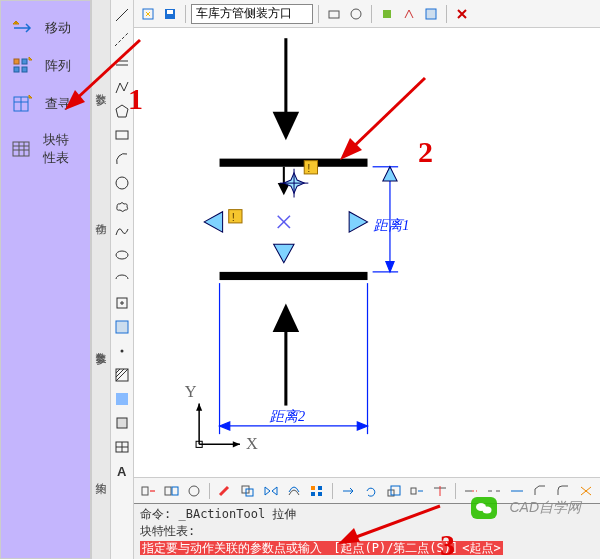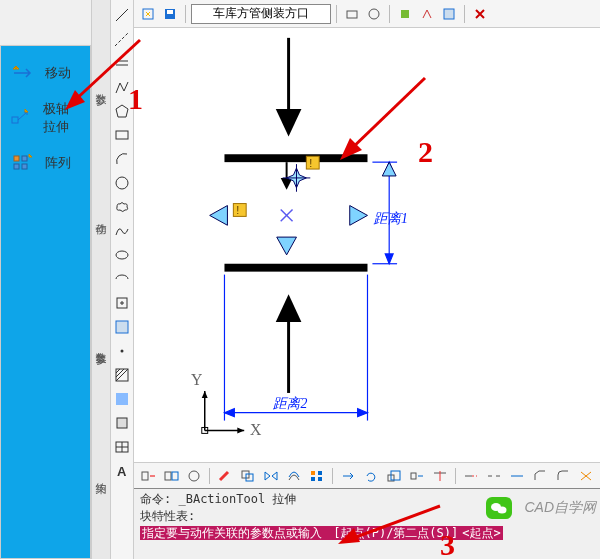--- a/index.html
+++ b/index.html
@@ -1,61 +1,61 @@
 <!DOCTYPE html>
 <html><head>
 <meta charset="utf-8">
 <style>
   * { box-sizing: border-box; margin: 0; padding: 0; }
   body { font-family: "Microsoft YaHei", SimSun, sans-serif; font-size: 12px; background: #f0f0f0; width: 600px; height: 559px; overflow: hidden; position: relative; }
   
   .container { display: flex; height: 100%; }
   
   
-  .action-panel { width: 155px; background: #0ea5e9; border: 1px solid #ccc; padding: 8px 4px; box-shadow: 2px 2px 4px rgba(0,0,0,0.1); margin-top: 45px; }
+  .action-panel { width: 155px; background: #c4b5fd; border: 1px solid #ccc; padding: 8px 4px; box-shadow: 2px 2px 4px rgba(0,0,0,0.1); }
   .action-item { display: flex; align-items: center; padding: 8px 6px; cursor: pointer; }
   .action-icon { width: 24px; height: 22px; margin-right: 10px; display: flex; align-items: center; justify-content: center; }
   .action-label { font-size: 13px; color: #333; }
   
   
   .side-tabs { width: 20px; background: #e8e8e8; border-left: 1px solid #ccc; border-right: 1px solid #ccc; display: flex; flex-direction: column; justify-content: space-around; padding: 20px 0; }
   .side-tab { writing-mode: vertical-rl; text-orientation: upright; font-size: 11px; color: #555; padding: 8px 2px; cursor: pointer; text-align: center; }
   
   
   .draw-toolbar { width: 26px; background: #f5f5f5; border-right: 1px solid #ccc; display: flex; flex-direction: column; align-items: center; padding-top: 4px; gap: 2px; }
   .draw-btn { width: 22px; height: 22px; display: flex; align-items: center; justify-content: center; cursor: pointer; border: 1px solid transparent; }
   
   
   .main-area { flex: 1; display: flex; flex-direction: column; }
   
   
   .top-toolbar { height: 28px; background: #f5f5f5; border-bottom: 1px solid #ccc; display: flex; align-items: center; padding: 0 4px; gap: 2px; }
   .top-btn { width: 20px; height: 20px; display: flex; align-items: center; justify-content: center; cursor: pointer; border: 1px solid transparent; font-size: 10px; }
-  .block-name-field { width: 140px; height: 20px; border: 1px solid #888; background: #fff; padding: 0 4px; font-size: 12px; text-align: center; }
+  .block-name-field { width: 122px; height: 20px; border: 1px solid #888; background: #fff; padding: 0 4px; font-size: 12px; }
   .top-sep { width: 1px; height: 18px; background: #bbb; margin: 0 3px; }
   
   
   .canvas { flex: 1; background: #fff; position: relative; overflow: hidden; }
   
   
   .status-toolbar { height: 26px; background: #f5f5f5; border-top: 1px solid #ccc; display: flex; align-items: center; padding: 0 4px; gap: 3px; overflow: hidden; }
   .status-btn { width: 20px; height: 18px; cursor: pointer; display: flex; align-items: center; justify-content: center; }
   .status-sep { width: 1px; height: 16px; background: #bbb; margin: 0 2px; }
   
   
-  .command-window { height: 71px; background: #f0f0f0; border-top: 1px solid #888; font-family: SimSun, monospace; font-size: 12px; padding: 2px 6px; line-height: 1.4; overflow: hidden; position: relative; }
+  .command-window { height: 56px; background: #f0f0f0; border-top: 1px solid #888; font-family: SimSun, monospace; font-size: 12px; padding: 2px 6px; line-height: 1.4; overflow: hidden; position: relative; }
   .cmd-line { white-space: nowrap; color: #333; }
-  .cmd-highlight { background: #be185d; color: #fff; padding: 0 2px; }
+  .cmd-highlight { background: #ef4444; color: #fff; padding: 0 2px; }
   
   
   .red-arrow { position: absolute; pointer-events: none; }
   .red-number { position: absolute; font-family: "Times New Roman", serif; font-size: 30px; font-weight: bold; color: #e00000; pointer-events: none; }
   
   
-  .watermark { position: absolute; bottom: 40px; right: 4px; display: flex; align-items: center; gap: 12px; opacity: 0.9; }
+  .watermark { position: absolute; bottom: 40px; right: 19px; display: flex; align-items: center; gap: 12px; opacity: 0.9; }
   .wechat-icon { width: 26px; height: 22px; background: #2dc100; border-radius: 6px; display: flex; align-items: center; justify-content: center; color: #fff; font-size: 10px; }
   .watermark-text { font-size: 14px; font-style: italic; color: #888; }
   
   
   .drawing { position: absolute; top: 0; left: 0; width: 100%; height: 100%; }
   
   .dim-label { font-family: SimSun; font-size: 14px; fill: #0021ff; font-style: italic; }
   .axis-label { font-family: "Times New Roman"; font-size: 16px; fill: #666; }
 </style>
 </head>
@@ -65,42 +65,55 @@
 
   <div class="action-panel">
     <div class="action-item">
       <span class="action-icon">
         <svg width="22" height="20" viewBox="0 0 22 20">
             <path d="M2 10 L18 10 M14 6 L18 10 L14 14" stroke="#1b6fd4" stroke-width="1.5" fill="none"></path>
             <path d="M4 3 L7 6 L4 6 Z M4 3 L1 6 L4 6 Z" fill="#f5b800" stroke="#c08000"></path>
           </svg>
       </span>
       <span class="action-label">移动</span>
-    </div>
-    <div class="action-item">
-      <span class="action-icon">
-        <svg width="22" height="20" viewBox="0 0 22 20">
-            <rect x="1" y="9" width="6" height="6" fill="none" stroke="#1b6fd4"></rect>
-            <path d="M7 12 L16 4 M13 4 L16 4 L16 7" stroke="#1b6fd4" fill="none"></path>
-            <path d="M14 1 L17 4 L14 4 Z" fill="#f5b800" stroke="#c08000"></path>
-          </svg>
-      </span>
-      <span class="action-label">极轴拉伸</span>
     </div>
     <div class="action-item">
       <span class="action-icon">
         <svg width="22" height="20" viewBox="0 0 22 20">
             <rect x="2" y="3" width="5" height="5" fill="#e89030" stroke="#a06020"></rect>
             <rect x="10" y="3" width="5" height="5" fill="#4a90d9" stroke="#2060a0"></rect>
             <rect x="2" y="11" width="5" height="5" fill="#4a90d9" stroke="#2060a0"></rect>
             <rect x="10" y="11" width="5" height="5" fill="#4a90d9" stroke="#2060a0"></rect>
             <path d="M17 1 L20 4 L17 4 Z" fill="#f5b800" stroke="#c08000"></path>
           </svg>
       </span>
       <span class="action-label">阵列</span>
+    </div>
+    <div class="action-item">
+      <span class="action-icon">
+        <svg width="22" height="20" viewBox="0 0 22 20">
+            <rect x="2" y="3" width="14" height="14" fill="none" stroke="#1b6fd4"></rect>
+            <line x1="2" y1="8" x2="16" y2="8" stroke="#1b6fd4"></line>
+            <line x1="9" y1="3" x2="9" y2="17" stroke="#1b6fd4"></line>
+            <path d="M17 1 L20 4 L17 4 Z" fill="#f5b800" stroke="#c08000"></path>
+          </svg>
+      </span>
+      <span class="action-label">查寻</span>
+    </div>
+    <div class="action-item">
+      <span class="action-icon">
+        <svg width="22" height="20" viewBox="0 0 22 20">
+            <rect x="2" y="3" width="16" height="14" fill="none" stroke="#555"></rect>
+            <line x1="2" y1="7" x2="18" y2="7" stroke="#555"></line>
+            <line x1="2" y1="11" x2="18" y2="11" stroke="#555"></line>
+            <line x1="8" y1="3" x2="8" y2="17" stroke="#555"></line>
+            <line x1="13" y1="3" x2="13" y2="17" stroke="#555"></line>
+          </svg>
+      </span>
+      <span class="action-label">块特性表</span>
     </div>
   </div>
 
   <div class="side-tabs">
     <div class="side-tab">参数</div>
     <div class="side-tab">动作</div>
     <div class="side-tab">参数集</div>
     <div class="side-tab">约束</div>
   </div>
 

